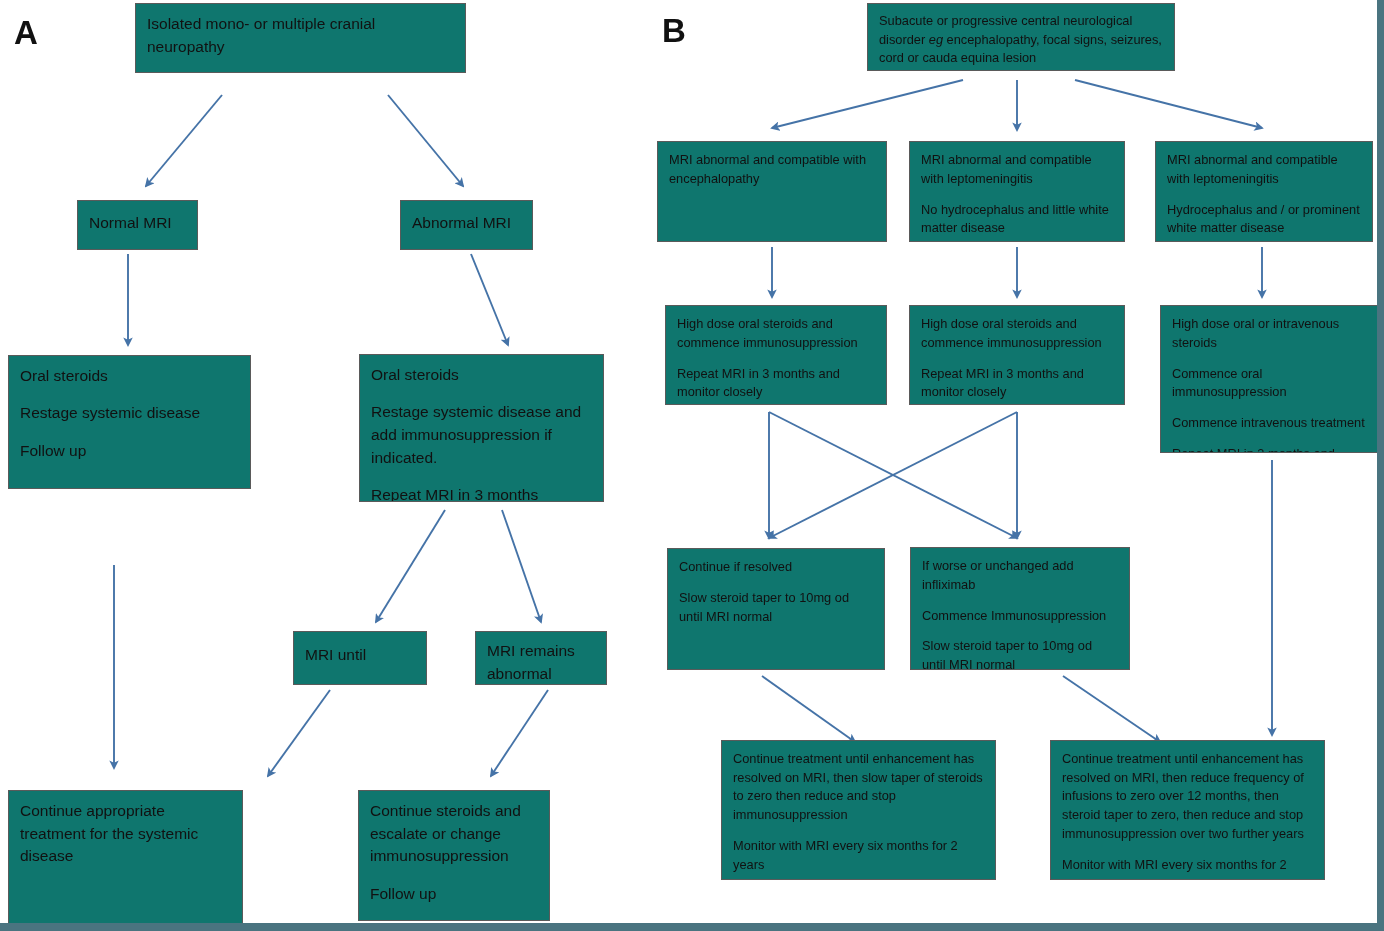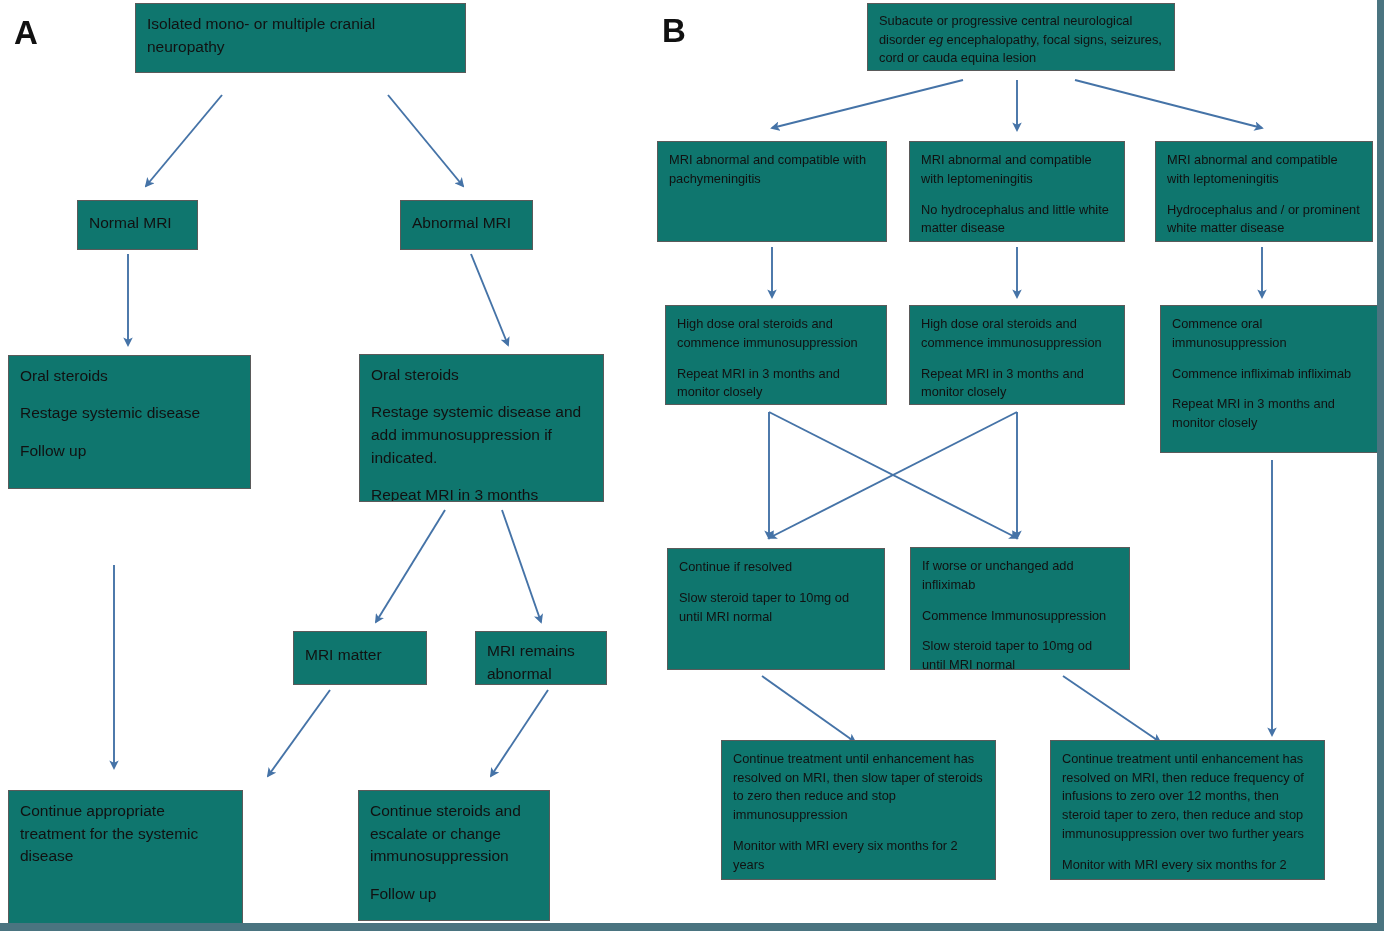--- a/index.html
+++ b/index.html
@@ -135,42 +135,42 @@
     <p>Follow up</p>
   </div>
 
   <div class="node fs-a" style="left:359px; top:354px; width:245px; height:148px;">
     <p>Oral steroids</p>
     <p>Restage systemic disease and add immunosuppression if indicated.</p>
     <p>Repeat MRI in 3 months</p>
   </div>
 
   <div class="node fs-a" style="left:293px; top:631px; width:134px; height:54px; padding-top:12px;">
-    <p>MRI matter</p>
+    <p>MRI until</p>
   </div>
 
   <div class="node fs-a" style="left:475px; top:631px; width:132px; height:54px; padding-top:8px;">
     <p>MRI remains abnormal</p>
   </div>
 
   <div class="node fs-a" style="left:8px; top:790px; width:235px; height:169px;">
     <p>Continue appropriate treatment for the systemic disease</p>
   </div>
 
   <div class="node fs-a" style="left:358px; top:790px; width:192px; height:131px;">
     <p>Continue steroids and escalate or change immunosuppression</p>
     <p>Follow up</p>
   </div>
 
   <div class="node fs-b" style="left:867px; top:3px; width:308px; height:68px; padding-top:8px;">
     <p>Subacute or progressive central neurological disorder <i>eg</i> encephalopathy, focal signs, seizures, cord or cauda equina lesion</p>
   </div>
 
   <div class="node fs-b" style="left:657px; top:141px; width:230px; height:101px;">
-    <p>MRI abnormal and compatible with pachymeningitis</p>
+    <p>MRI abnormal and compatible with encephalopathy</p>
   </div>
 
   <div class="node fs-b" style="left:909px; top:141px; width:216px; height:101px;">
     <p>MRI abnormal and compatible with leptomeningitis</p>
     <p>No hydrocephalus and little white matter disease</p>
   </div>
 
   <div class="node fs-b" style="left:1155px; top:141px; width:218px; height:101px;">
     <p>MRI abnormal and compatible with leptomeningitis</p>
     <p>Hydrocephalus and / or prominent white matter disease</p>
@@ -180,22 +180,23 @@
     <p>High dose oral steroids and commence immunosuppression</p>
     <p>Repeat MRI in 3 months and monitor closely</p>
   </div>
 
   <div class="node fs-b" style="left:909px; top:305px; width:216px; height:100px;">
     <p>High dose oral steroids and commence immunosuppression</p>
     <p>Repeat MRI in 3 months and monitor closely</p>
   </div>
 
   <div class="node fs-b" style="left:1160px; top:305px; width:220px; height:148px;">
+    <p>High dose oral or intravenous steroids</p>
     <p>Commence oral immunosuppression</p>
-    <p>Commence infliximab infliximab</p>
+    <p>Commence intravenous treatment</p>
     <p>Repeat MRI in 3 months and monitor closely</p>
   </div>
 
   <div class="node fs-b" style="left:667px; top:548px; width:218px; height:122px;">
     <p>Continue if resolved</p>
     <p>Slow steroid taper to 10mg od until MRI normal</p>
   </div>
 
   <div class="node fs-b" style="left:910px; top:547px; width:220px; height:123px;">
     <p>If worse or unchanged add infliximab</p>

